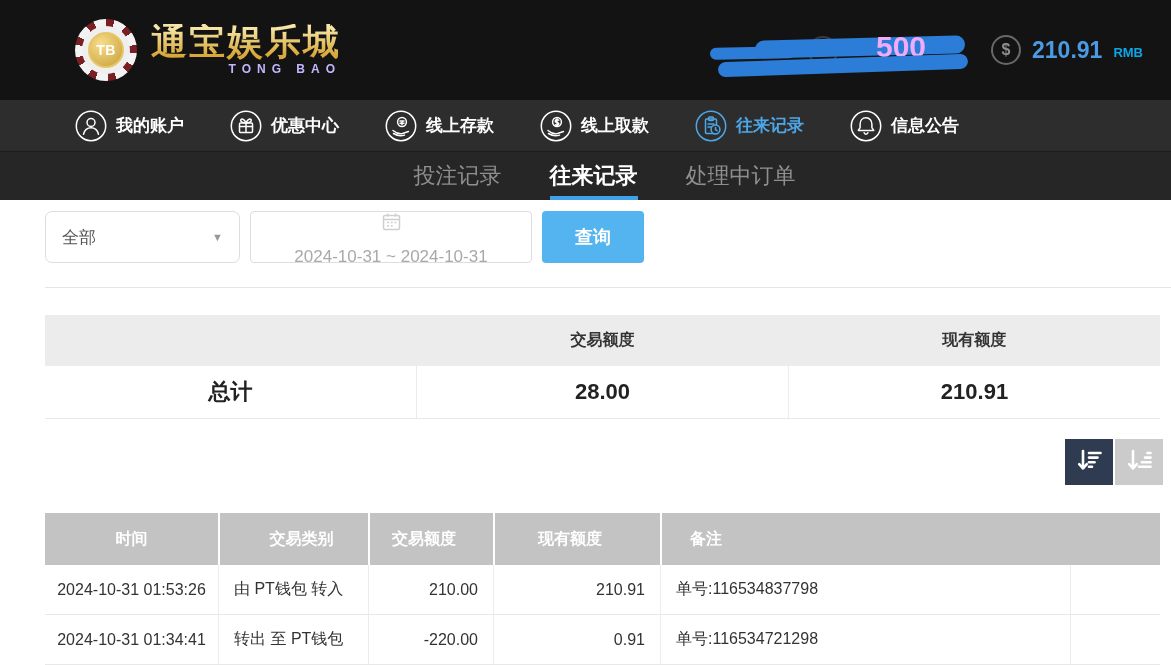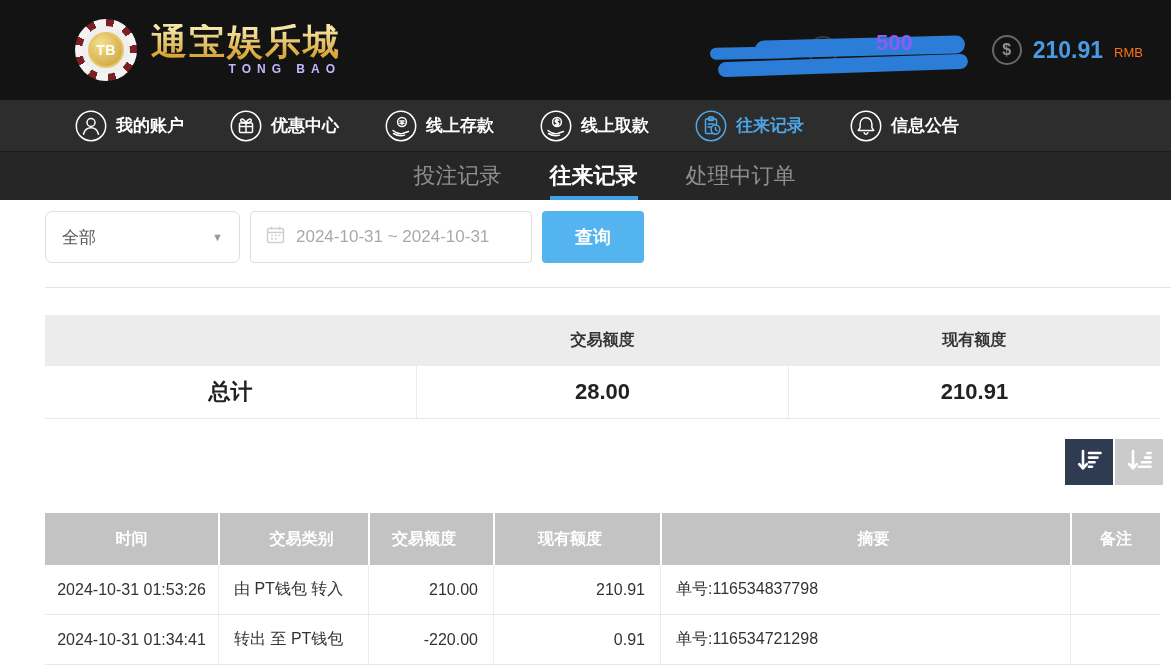--- a/index.html
+++ b/index.html
@@ -20,34 +20,34 @@
   .logo-text { display:flex; flex-direction:column; }
   .logo-title { font-size:36px; font-weight:bold; letter-spacing:2px; line-height:1;
     background:linear-gradient(180deg,#f6e6a6 10%,#d8a83a 85%);
     -webkit-background-clip:text; background-clip:text; color:transparent; }
   .logo-sub { font-size:12px; color:#c4b5fd; letter-spacing:6px; font-weight:bold;
     align-self:flex-end; margin-top:2px; }
 
   .user-area { position:absolute; left:700px; top:0; width:400px; height:100px; }
   .ghost-circle { position:absolute; left:108px; top:36px; width:30px; height:30px;
     border:2px solid #3a3a3a; border-radius:50%; }
-  .masked-text { position:absolute; left:176px; top:30px; font-size:22px; font-weight:bold;
-    color:#8b5cf6; z-index:2; }
+  .masked-text { position:absolute; left:176px; top:30px; font-size:30px; font-weight:bold;
+    color:#f0abfc; z-index:2; }
   .scribble { position:absolute; background:#2b7dd8; border-radius:10px; }
   .s1 { left:55px; top:38px; width:210px; height:18px; transform:rotate(-1.5deg); z-index:1; }
   .s2 { left:18px; top:58px; width:250px; height:15px; transform:rotate(-2deg); z-index:3; }
   .s3 { left:10px; top:47px; width:85px; height:12px; transform:rotate(-1deg); z-index:1; }
 
   .balance { position:absolute; right:28px; top:0; height:100px; display:flex;
     align-items:center; gap:11px; cursor:pointer; }
   .dollar-icon { width:30px; height:30px; border:2px solid #686868; border-radius:50%;
     color:#8f8f8f; font-size:16px; font-weight:bold; display:flex; align-items:center;
     justify-content:center; }
   .balance-amount { color:#4a9be4; font-size:23px; font-weight:600; }
-  .balance-cur { color:#f97316; font-size:13px; font-weight:normal; margin-top:5px; }
+  .balance-cur { color:#0ea5e9; font-size:13px; font-weight:bold; margin-top:5px; }
 
   
   .nav { height:52px; background:#2d2d2d; display:flex; align-items:center;
     padding-left:75px; gap:46px; border-bottom:1px solid #1c1c1c; }
   .nav-item { display:flex; align-items:center; gap:9px; color:#fff; font-size:17px;
     font-weight:bold; cursor:pointer; white-space:nowrap; }
   .nav-item.active { color:#4da6e8; }
   .nav-item svg { display:block; stroke:currentColor; fill:none;
     stroke-width:1.5; stroke-linecap:round; stroke-linejoin:round; }
 
@@ -61,21 +61,21 @@
   .tab-underline { position:absolute; left:0; right:0; bottom:0; height:4px; background:#3fa2e9; }
 
   
   .filters { display:flex; align-items:center; margin:11px 0 0 45px; }
   .select { width:195px; height:52px; border:1px solid #ddd; border-radius:7px;
     display:flex; align-items:center; justify-content:space-between; padding:0 16px;
     font-size:17px; color:#555; cursor:pointer; background:#fff; }
   .caret { color:#999; font-size:11px; }
   .datebox { width:282px; height:52px; border:1px solid #ddd; border-radius:4px;
     display:flex; align-items:center; gap:11px; padding:0 15px; color:#a9a9a9;
-    font-size:17px; margin-left:10px; cursor:pointer; background:#fff; }
+    font-size:17px; margin-left:10px; cursor:pointer; background:#fff;flex-direction:column; }
   .datebox svg { stroke:#cfcfcf; fill:none; stroke-width:1.5; }
   .range-group { display:flex; margin-left:10px; }
   .range-btn { width:99px; height:52px; border:1px solid #ddd; background:#fff;
     color:#c2c2c2; font-size:17px; display:flex; align-items:center; justify-content:center;
     cursor:pointer; position:relative; }
   .range-btn + .range-btn { margin-left:-1px; }
   .range-btn:first-child { border-radius:4px 0 0 4px; }
   .range-btn:last-child { border-radius:0 4px 4px 0; }
   .range-btn.active { border-color:#54b4f0; color:#54b4f0; z-index:2; }
   .search-btn { width:102px; height:52px; background:#54b4f0; border:none; border-radius:4px;
@@ -303,21 +303,20 @@
     </span>
   </button>
 </div>
 
 <div class="records">
   <div class="rec-header">
     <div class="cell c-time">时间</div>
     <div class="cell c-type">交易类别</div>
     <div class="cell c-amt">交易额度</div>
     <div class="cell c-bal">现有额度</div>
-    <div class="cell c-sum">摘要</div>
     <div class="cell c-note">备注</div>
   </div>
   <div class="rec-row">
     <div class="cell c-time">2024-10-31 01:53:26</div>
     <div class="cell c-type">由 PT钱包 转入</div>
     <div class="cell c-amt">210.00</div>
     <div class="cell c-bal">210.91</div>
     <div class="cell c-sum">单号:116534837798</div>
     <div class="cell c-note"></div>
   </div>

